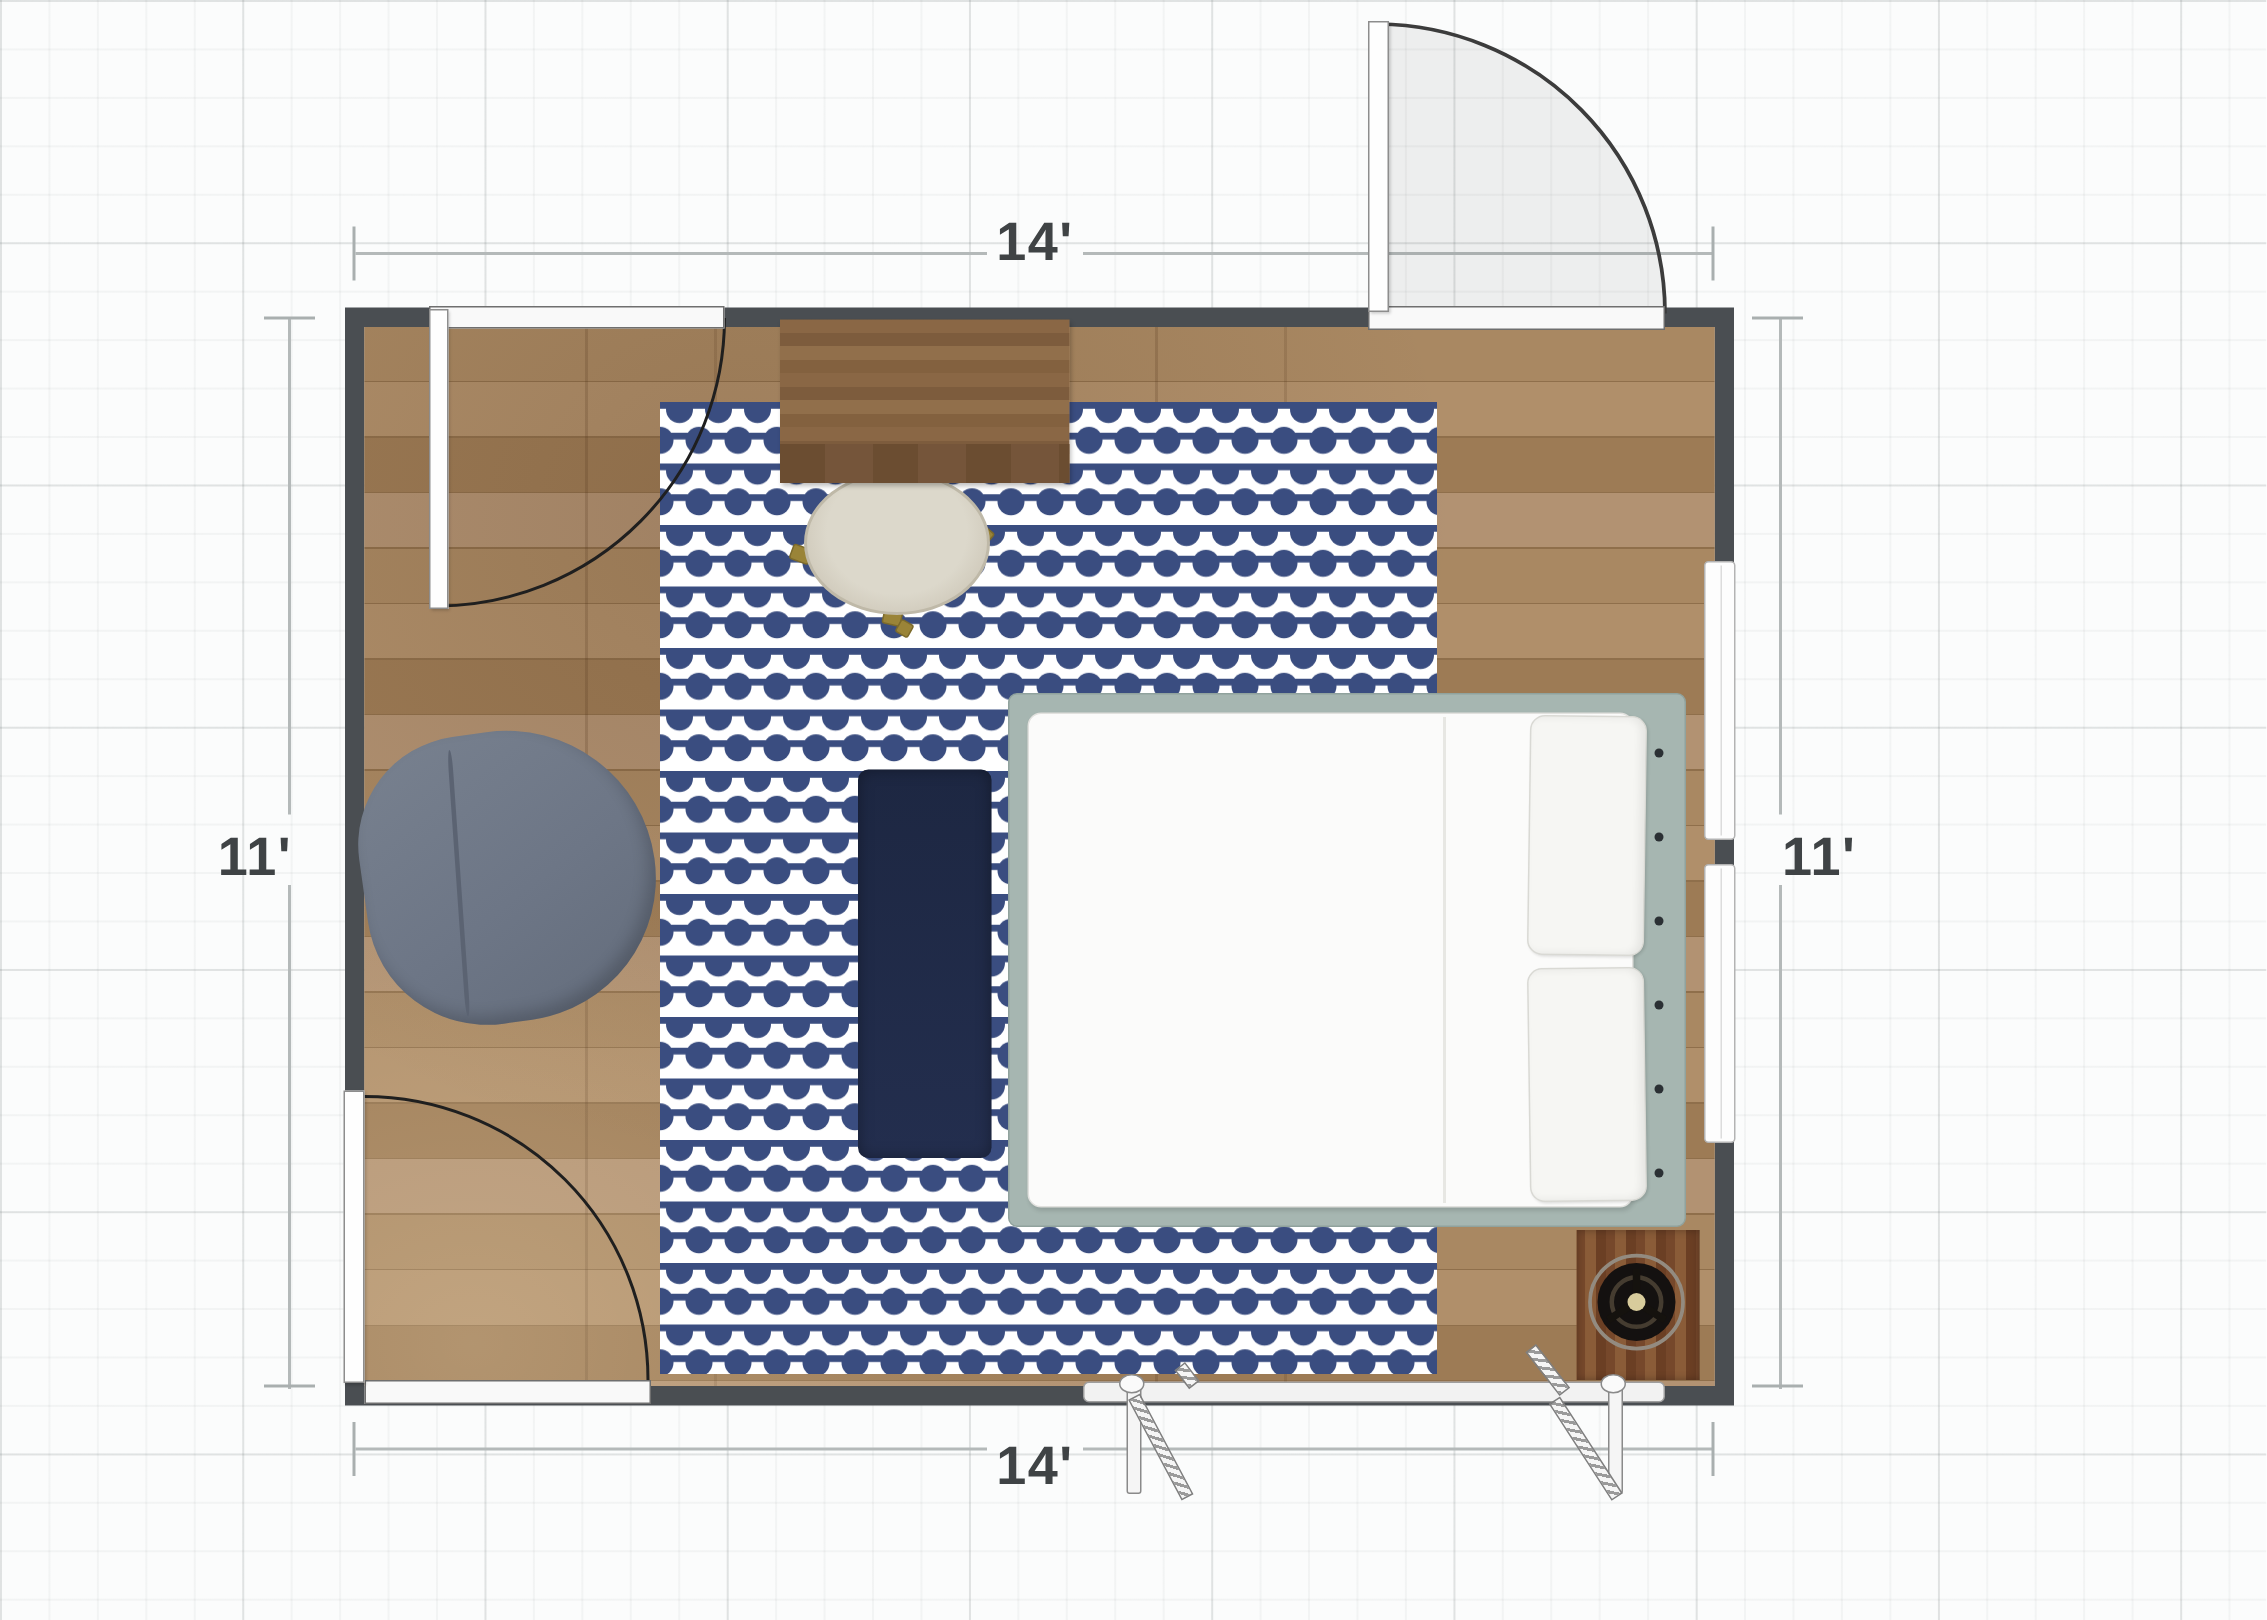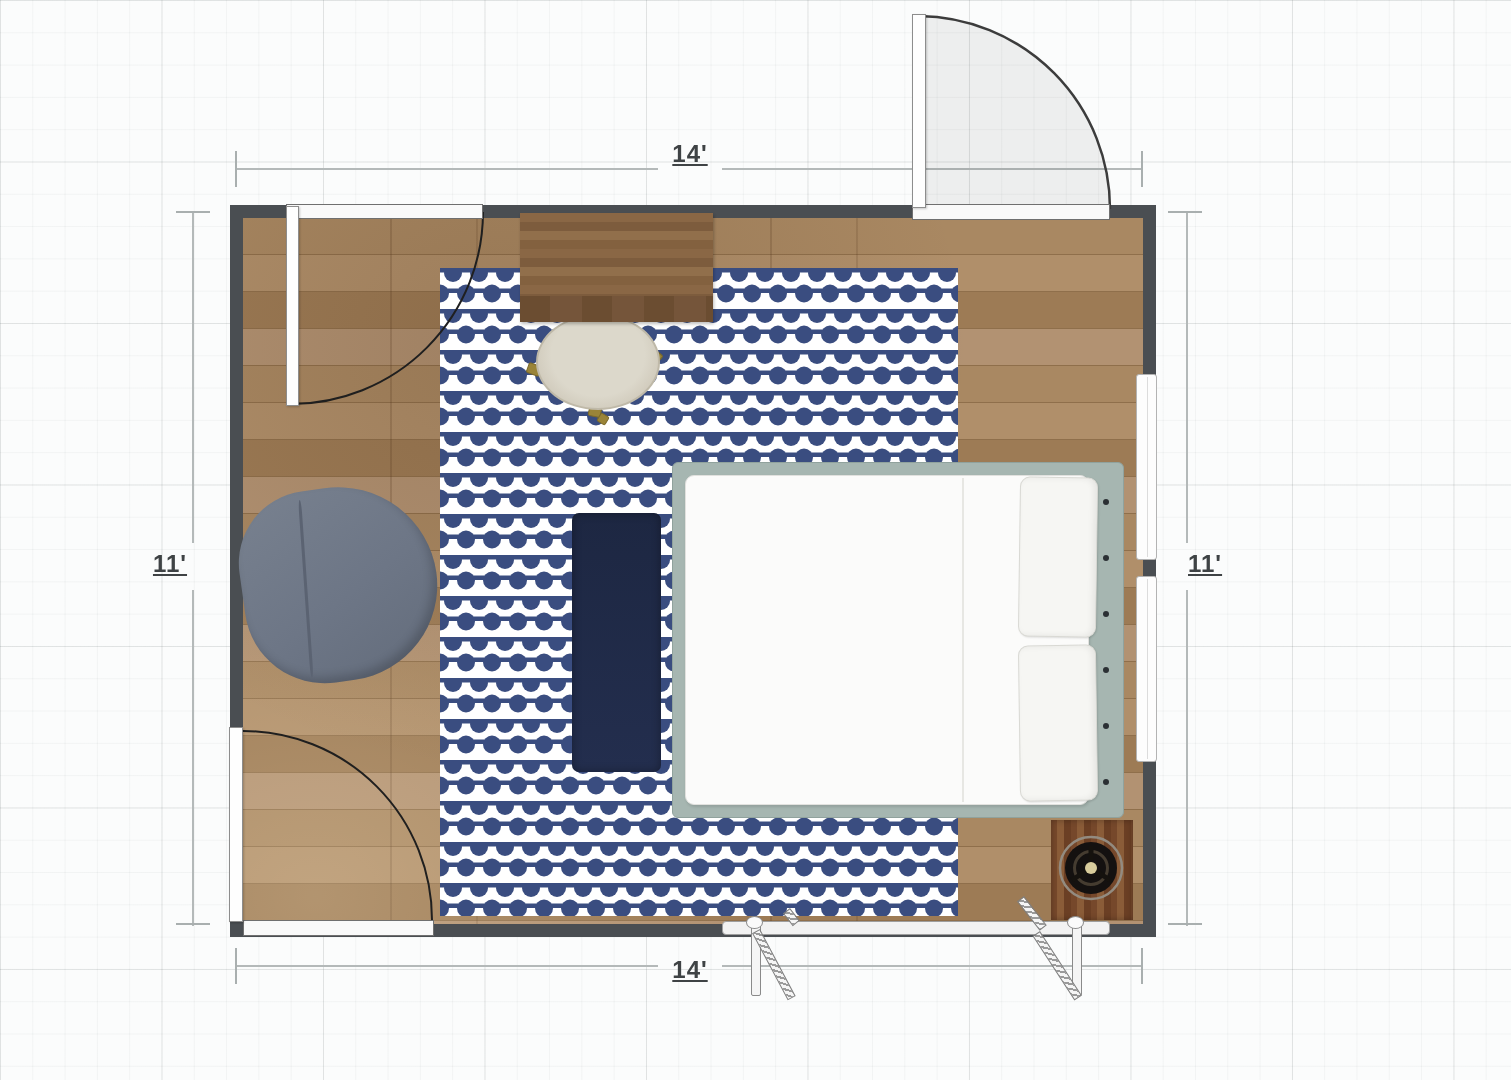--- a/index.html
+++ b/index.html
@@ -8,21 +8,21 @@
     background-image:
       linear-gradient(rgba(100,110,110,.13) 1px, transparent 1px),
       linear-gradient(90deg, rgba(100,110,110,.13) 1px, transparent 1px),
       linear-gradient(rgba(100,110,110,.06) 1px, transparent 1px),
       linear-gradient(90deg, rgba(100,110,110,.06) 1px, transparent 1px);
     background-size:161.5px 161.5px,161.5px 161.5px,32.3px 32.3px,32.3px 32.3px;}
   
   .dim-line{position:absolute;background:#b4b9b9;z-index:4;}
   .dim-tick{position:absolute;background:#a9afaf;z-index:4;}
   .dim-label{position:absolute;z-index:4;color:var(--dimension_text,#3f4345);font-weight:bold;
-    font-size:24px;text-align:center;letter-spacing:1px;text-decoration:underline;}
+    font-size:36px;text-align:center;letter-spacing:1px;}
   
   #room{position:absolute;left:230px;top:205px;width:900px;height:706px;z-index:2;
     border:13px solid var(--wall,#4a4e52);}
   #floor{position:absolute;left:0;top:0;width:100%;height:100%;z-index:3;
     background-color:var(--floor_wood,#a98862);
     background-image:
       radial-gradient(ellipse at 28% 18%, rgba(60,35,15,.16), rgba(60,35,15,0) 52%),
       radial-gradient(ellipse at 8% 96%, rgba(255,238,205,.22), rgba(255,238,205,0) 38%),
       repeating-linear-gradient(90deg, transparent 0 147px, rgba(80,50,25,.20) 147px 149px, transparent 149px 233px, rgba(80,50,25,.16) 233px 235px, transparent 235px 380px),
       repeating-linear-gradient(180deg, #a98862 0 36px, #8f6f4b 36px 37px, #b08f6a 37px 73px, #8f6f4b 73px 74px, #9d7b55 74px 110px, #8f6f4b 110px 111px, #b29272 111px 147px, #8f6f4b 147px 148px);}

